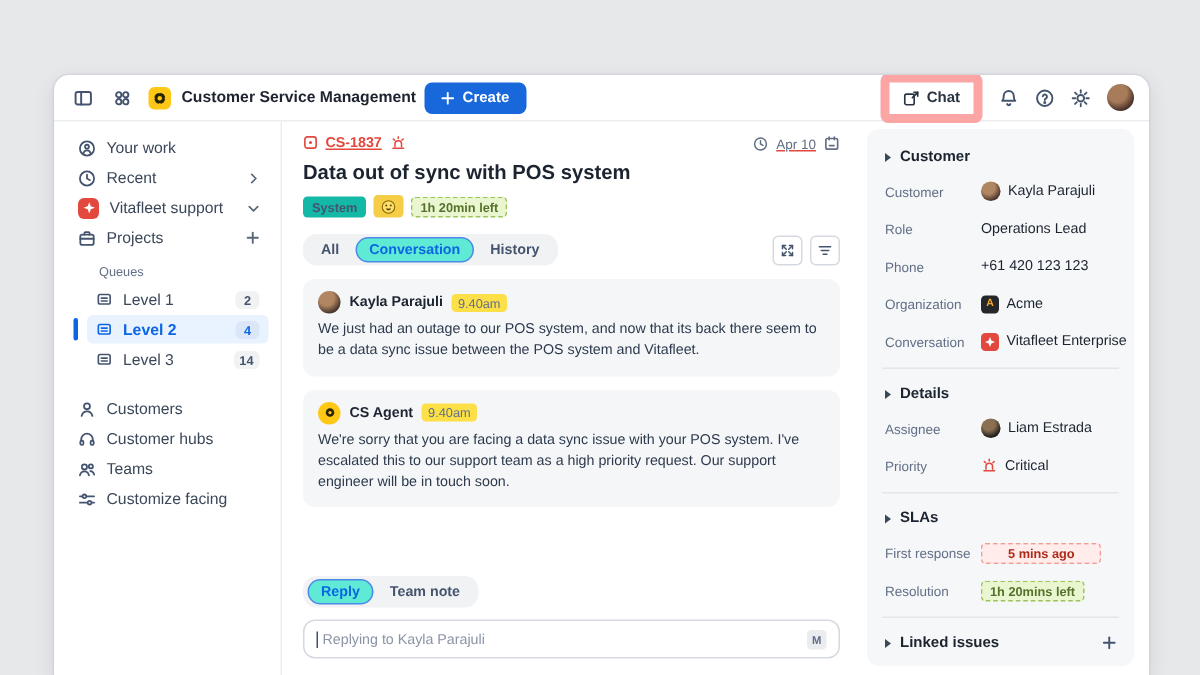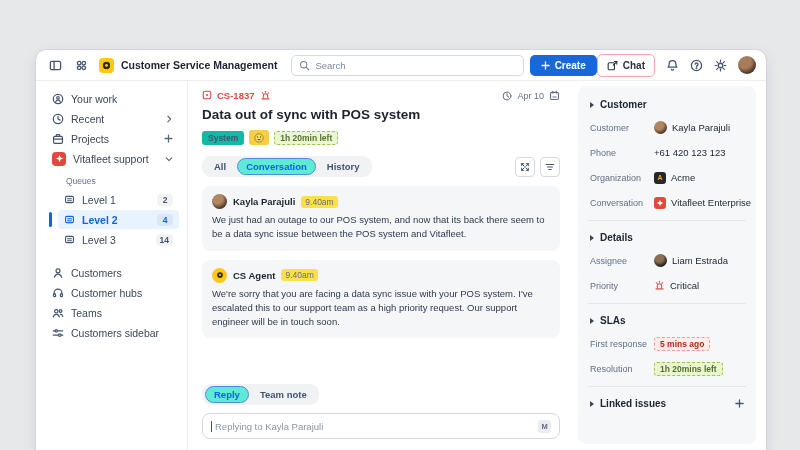--- a/index.html
+++ b/index.html
@@ -24,21 +24,21 @@
   
   .topbar{flex:0 0 30px;height:30px;display:flex;align-items:center;padding:0 10px;border-bottom:1px solid #ecedf0;}
   .tb-btn{width:18px;height:18px;display:flex;align-items:center;justify-content:center;color:#44546f;border-radius:4px;flex:0 0 auto;}
   .tb-gap{margin-left:8px;}
   .logo{width:15px;height:15px;border-radius:4px;background:#ffc716;display:flex;align-items:center;justify-content:center;margin-left:9px;flex:0 0 auto;}
   .app-title{font-size:10.5px;font-weight:700;color:#1e2330;margin-left:7px;white-space:nowrap;}
   .searchbox{margin-left:14px;width:218px;height:19px;border:1px solid #d5d9e0;border-radius:5px;display:flex;align-items:center;gap:5px;padding:0 7px;color:#7a8699;background:#fff;}
   .searchbox .ph{font-size:9.5px;}
   .create-btn{margin-left:6px;height:21px;padding:0 11px;background:#1868db;color:#fff;border-radius:5px;display:flex;align-items:center;gap:5px;font-size:10px;font-weight:600;flex:0 0 auto;}
   .tb-right{margin-left:auto;display:flex;align-items:center;gap:11px;}
-  .chat-btn{height:21px;padding:0 9px;border:1px solid #fca5a5;border-radius:5px;display:flex;align-items:center;gap:5px;font-size:10px;font-weight:600;color:#2a3342;}
+  .chat-btn{height:21px;padding:0 9px;border:6px solid #fca5a5;border-radius:5px;display:flex;align-items:center;gap:5px;font-size:10px;font-weight:600;color:#2a3342;}
   .tb-ic{color:#44546f;}
   .avatar{border-radius:50%;background:radial-gradient(circle at 38% 32%,#a87c5a 0 38%,#4a332a 72%);}
   .avatar.tb{width:18px;height:18px;}
 
   
   .body-row{flex:1;display:flex;min-height:0;}
 
   
   .sidebar{flex:0 0 152px;width:152px;border-right:1px solid #ecedf0;padding:8px 8px 8px 10px;box-sizing:border-box;font-size:10.5px;color:#3b4859;}
   .side-item{height:19px;display:flex;align-items:center;gap:7px;padding:0 6px;border-radius:4px;position:relative;margin-bottom:1px;}
@@ -50,28 +50,28 @@
   .side-item.queue{margin-left:12px;}
   .side-item.queue.selected{background:#e9f2ff;color:#0c66e4;font-weight:600;}
   .side-item.queue.selected .side-ic{color:#0c66e4;}
   .side-item.queue.selected::before{content:"";position:absolute;left:-9px;top:2px;bottom:2px;width:2.5px;border-radius:2px;background:#0c66e4;}
   .count-badge{font-size:8.5px;color:#44546f;background:#f1f2f4;border-radius:4px;padding:1px 4px;min-width:8px;text-align:center;font-weight:600;}
   .side-item.queue.selected .count-badge{background:#dbe6f9;color:#0c66e4;}
   .side-sp{height:13px;}
 
   
   .main{flex:1;min-width:0;display:flex;flex-direction:column;padding:9px 14px 11px;box-sizing:border-box;}
-  .crumb-row{display:flex;gap:5px;font-size:9.5px;color:#e2483d;font-weight:600;}
+  .crumb-row{display:flex;gap:5px;font-size:9.5px;color:#e2483d;font-weight:600;text-decoration:underline;}
   .crumb-right{margin-left:auto;display:flex;align-items:center;gap:5px;color:#626f86;font-weight:400;font-size:9px;}
   .page-title{font-size:13.5px;font-weight:700;color:#1c2430;margin:6px 0 8px;}
   .tag-row{display:flex;align-items:center;gap:5px;}
   .tag-gray{background:#14b8a6;color:#44546f;border-radius:3px;padding:2px 6px;font-size:8.5px;font-weight:600;}
   .tag-emoji{background:#f5cd47;border-radius:3px;height:15px;width:20px;display:flex;align-items:center;justify-content:center;}
   .pill-green{background:#eaf6d0;border:1px dashed #9cc25c;color:#55712c;border-radius:3px;padding:1px 5px;font-size:8.5px;font-weight:600;}
-  .pill-red{background:#ffeceb;border:1px dashed #f09c94;color:#ae2a19;border-radius:3px;padding:1px 5px;font-size:8.5px;font-weight:600;}
+  .pill-red{background:#ffeceb;border:1px dashed #f09c94;color:#ae2a19;border-radius:3px;padding:1px 17px;font-size:8.5px;font-weight:600;}
 
   .tabs-row{display:flex;align-items:center;margin:11px 0 9px;}
   .tab-group{background:#f1f2f4;border-radius:9px;padding:2px 3px;display:flex;align-items:center;gap:2px;}
   .tab{padding:2px 8px;border-radius:9px;font-size:9.5px;font-weight:600;color:#44546f;border:1px solid transparent;}
   .tab.active{background:#5eead4;border-color:#4c8ae8;color:#0c66e4;}
   .tabs-right{margin-left:auto;display:flex;gap:5px;}
   .sq-btn{width:18px;height:18px;border:1px solid #d5d9e0;border-radius:4px;display:flex;align-items:center;justify-content:center;color:#44546f;background:#fff;}
 
   .msg{background:#f5f6f8;border-radius:8px;padding:8px 10px 9px;margin-bottom:9px;}
   .msg-head{display:flex;align-items:center;gap:6px;margin-bottom:4px;}
@@ -133,29 +133,20 @@
           <g stroke="#ffc716" stroke-width="1">
             <line x1="6" y1="1" x2="6" y2="2.4"></line>
             <line x1="6" y1="9.6" x2="6" y2="11"></line>
             <line x1="1" y1="6" x2="2.4" y2="6"></line>
             <line x1="9.6" y1="6" x2="11" y2="6"></line>
           </g>
         </svg>
     </div>
     <div class="app-title">Customer Service Management</div>
 
-    <div class="searchbox">
-      <span>
-          <svg class="ic" width="11" height="11" viewBox="0 0 14 14">
-            <circle cx="6" cy="6" r="4"></circle>
-            <line x1="9" y1="9" x2="12.5" y2="12.5"></line>
-          </svg>
-        </span>
-      <span class="ph">Search</span>
-    </div>
 
     <div class="create-btn">
       <span>
           <svg class="ic" width="9" height="9" viewBox="0 0 10 10" style="stroke:#fff">
             <line x1="5" y1="1" x2="5" y2="9"></line>
             <line x1="1" y1="5" x2="9" y2="5"></line>
           </svg>
         </span>
       <span>Create</span>
     </div>
@@ -224,48 +215,48 @@
             </svg>
           </span>
         <span class="lbl">Recent</span>
         <span class="tail">
             <svg class="ic" width="8" height="8" viewBox="0 0 10 10">
               <polyline points="3.5 1.5 7 5 3.5 8.5"></polyline>
             </svg>
           </span>
       </div>
       <div class="side-item">
+        <span class="proj-ic">
+            <svg width="9" height="9" viewBox="0 0 12 12">
+              <path d="M6 1 L7.4 4.6 L11 6 L7.4 7.4 L6 11 L4.6 7.4 L1 6 L4.6 4.6 Z" fill="#fff"></path>
+            </svg>
+          </span>
+        <span class="lbl">Vitafleet support</span>
+        <span class="tail">
+            <svg class="ic" width="8" height="8" viewBox="0 0 10 10">
+              <polyline points="1.5 3.5 5 7 8.5 3.5"></polyline>
+            </svg>
+          </span>
+      </div>
+      <div class="side-item">
         <span class="side-ic">
             <svg class="ic" width="12" height="12" viewBox="0 0 14 14">
               <rect x="1.8" y="4" width="10.4" height="8" rx="1.5"></rect>
               <path d="M5 4V2.8A.8.8 0 0 1 5.8 2h2.4a.8.8 0 0 1 .8.8V4"></path>
               <line x1="1.8" y1="7.2" x2="12.2" y2="7.2"></line>
             </svg>
           </span>
         <span class="lbl">Projects</span>
         <span class="tail">
             <svg class="ic" width="9" height="9" viewBox="0 0 10 10">
               <line x1="5" y1="1.2" x2="5" y2="8.8"></line>
               <line x1="1.2" y1="5" x2="8.8" y2="5"></line>
             </svg>
           </span>
       </div>
-      <div class="side-item">
-        <span class="proj-ic">
-            <svg width="9" height="9" viewBox="0 0 12 12">
-              <path d="M6 1 L7.4 4.6 L11 6 L7.4 7.4 L6 11 L4.6 7.4 L1 6 L4.6 4.6 Z" fill="#fff"></path>
-            </svg>
-          </span>
-        <span class="lbl">Vitafleet support</span>
-        <span class="tail">
-            <svg class="ic" width="8" height="8" viewBox="0 0 10 10">
-              <polyline points="1.5 3.5 5 7 8.5 3.5"></polyline>
-            </svg>
-          </span>
-      </div>
 
       <div class="queues-label">Queues</div>
 
       <div class="side-item queue">
         <span class="side-ic">
             <svg class="ic" width="11" height="11" viewBox="0 0 14 14">
               <rect x="2" y="3" width="10" height="8" rx="1.5"></rect>
               <line x1="4.5" y1="6" x2="9.5" y2="6"></line>
               <line x1="4.5" y1="8.5" x2="9.5" y2="8.5"></line>
             </svg>
@@ -330,21 +321,21 @@
       </div>
       <div class="side-item">
         <span class="side-ic">
             <svg class="ic" width="12" height="12" viewBox="0 0 14 14">
               <line x1="1.5" y1="4.5" x2="12.5" y2="4.5"></line>
               <circle cx="5" cy="4.5" r="1.4" fill="#fff"></circle>
               <line x1="1.5" y1="9.5" x2="12.5" y2="9.5"></line>
               <circle cx="9" cy="9.5" r="1.4" fill="#fff"></circle>
             </svg>
           </span>
-        <span class="lbl">Customers sidebar</span>
+        <span class="lbl">Customize facing</span>
       </div>
     </div>
 
     <div class="main">
       <div class="crumb-row">
         <span>
             <svg class="ic crit" width="10" height="10" viewBox="0 0 12 12" style="stroke-width:1.3">
               <rect x="1.5" y="1.5" width="9" height="9" rx="2"></rect>
               <circle cx="6" cy="6" r="1.2" fill="#e2483d" stroke="none"></circle>
             </svg>
@@ -471,20 +462,26 @@
         <span>Customer</span>
       </div>
       <div class="p-row">
         <span class="p-label">Customer</span>
         <span class="p-val">
           <span class="mini-avatar kayla"></span>
           <span class="txt">Kayla Parajuli</span>
         </span>
       </div>
       <div class="p-row">
+        <span class="p-label">Role</span>
+        <span class="p-val">
+            <span class="txt">Operations Lead</span>
+          </span>
+      </div>
+      <div class="p-row">
         <span class="p-label">Phone</span>
         <span class="p-val">
             <span class="txt">+61 420 123 123</span>
           </span>
       </div>
       <div class="p-row">
         <span class="p-label">Organization</span>
         <span class="p-val">
           <span class="org-ic">A</span>
           <span class="txt">Acme</span>

